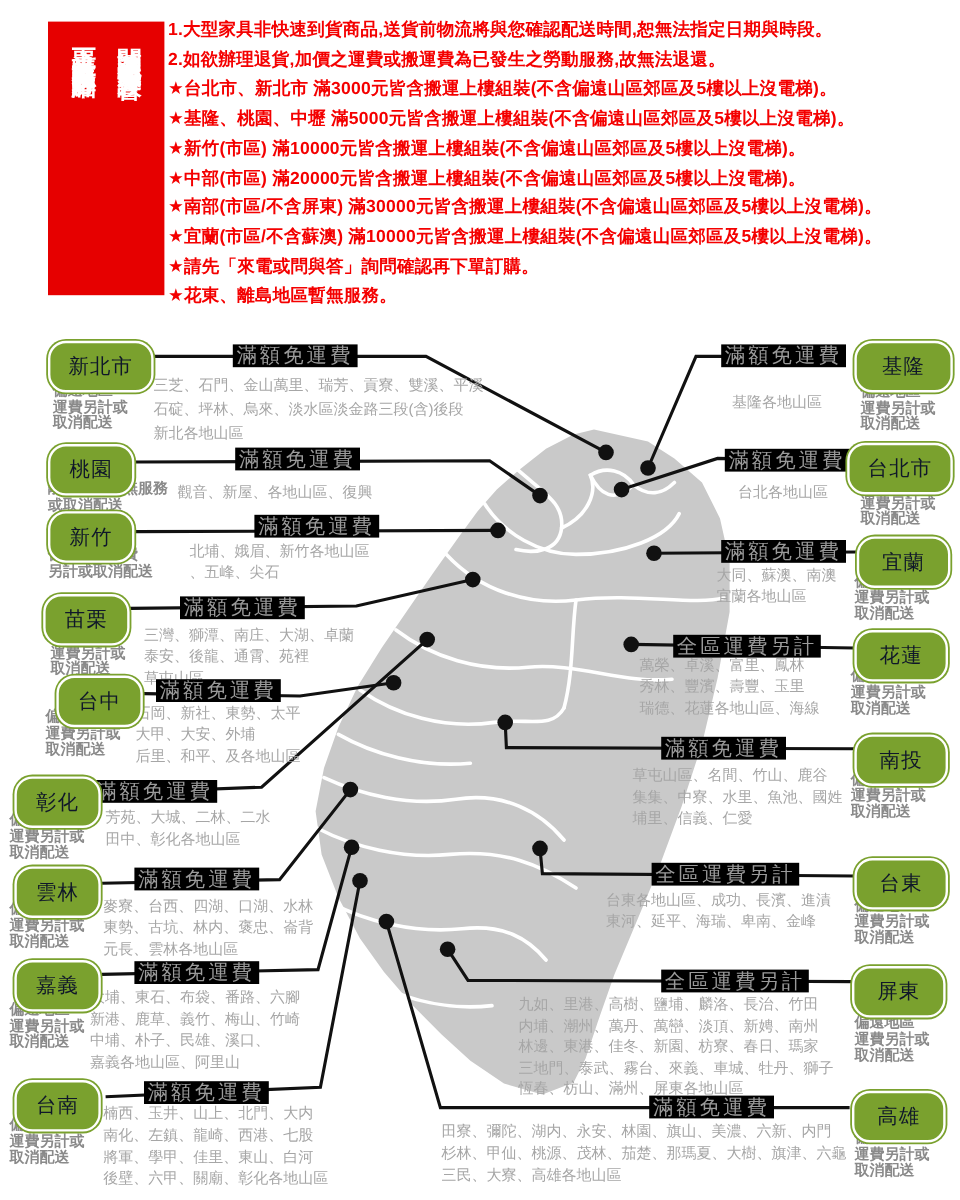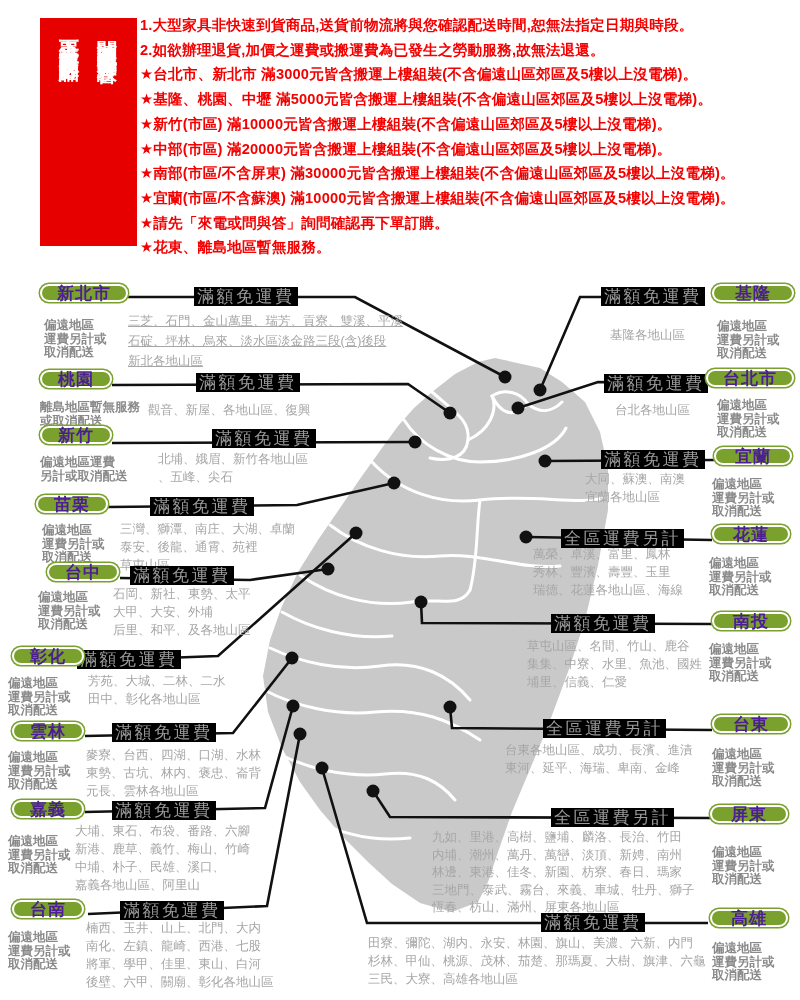--- a/index.html
+++ b/index.html
@@ -8,32 +8,32 @@
   .abs{position:absolute;}
   
   #top-notice{left:140px;top:13px;width:656px;color:#f40000;font-size:14.6px;
       font-weight:bold;line-height:24.7px;white-space:pre-line;letter-spacing:.2px;}
   
   #banner{left:40px;top:18px;width:97px;height:228px;background:#e60000;
       display:flex;flex-direction:row;justify-content:center;gap:12px;padding-top:6px;box-sizing:border-box;}
   #banner .vcol{writing-mode:vertical-rl;text-orientation:upright;color:#fff;
       font-weight:bold;font-size:20px;letter-spacing:2.5px;line-height:26px;}
   
-  .pill{height:18px;border-radius:15px;background:#7aa12e;border:2px solid #fff;
+  .pill{height:43px;border-radius:15px;background:#7aa12e;border:2px solid #fff;
       box-shadow:0 0 0 1.5px #7aa12e;display:flex;align-items:center;justify-content:center;
-      color:#4c1d95;font-weight:bold;font-size:17px;letter-spacing:1px;box-sizing:border-box;z-index:4;}
+      color:#0f172a;font-weight:normal;font-size:17px;letter-spacing:1px;box-sizing:border-box;z-index:4;}
   
   .fee{background:#000000;color:#9a9a9a;font-size:17px;letter-spacing:2.5px;
       padding:0 3px;z-index:3;line-height:19px;}
   
   .note{color:#8a8a8a;font-weight:bold;font-size:12.5px;line-height:13.5px;
       white-space:pre-line;z-index:2;}
   
   .towns{color:#a6a6a6;font-size:12.5px;line-height:18px;white-space:pre-line;z-index:2;}
-  .lh20{line-height:20px;text-decoration:underline;}
+  .lh20{line-height:20px;}
   svg{position:absolute;left:0;top:0;}
 </style>
 </head>
 <body>
 
 <svg width="800" height="1000" viewBox="0 0 800 1000">
   <polygon fill="#c9c9c9" points="
     495,358 540,368 562,382 585,402 600,432 608,468 608,510 598,565 585,620
     568,672 548,726 528,774 512,812 498,852 488,882 478,902 452,912 420,903
     392,884 368,862 344,838 320,810 300,782 282,748 268,712 263,676 270,640
@@ -202,21 +202,21 @@
 <div class="abs note" style="left:717px;top:399px">偏遠地區
 運費另計或
 取消配送</div>
 <div class="abs towns" style="left:615px;top:401px">台北各地山區</div>
 
 <div class="abs pill" style="left:714px;top:447px;width:78px">宜蘭</div>
 <div class="abs fee" style="left:601px;top:450px">滿額免運費</div>
 <div class="abs note" style="left:712px;top:478px">偏遠地區
 運費另計或
 取消配送</div>
-<div class="abs towns" style="left:585px;top:470px">大同、蘇澳、南澳
+<div class="abs towns" style="left:597px;top:470px">大同、蘇澳、南澳
 宜蘭各地山區</div>
 
 <div class="abs pill" style="left:712px;top:525px;width:78px">花蓮</div>
 <div class="abs fee" style="left:561px;top:529px">全區運費另計</div>
 <div class="abs note" style="left:709px;top:557px">偏遠地區
 運費另計或
 取消配送</div>
 <div class="abs towns" style="left:533px;top:545px">萬榮、卓溪、富里、鳳林
 秀林、豐濱、壽豐、玉里
 瑞德、花蓮各地山區、海線</div>

